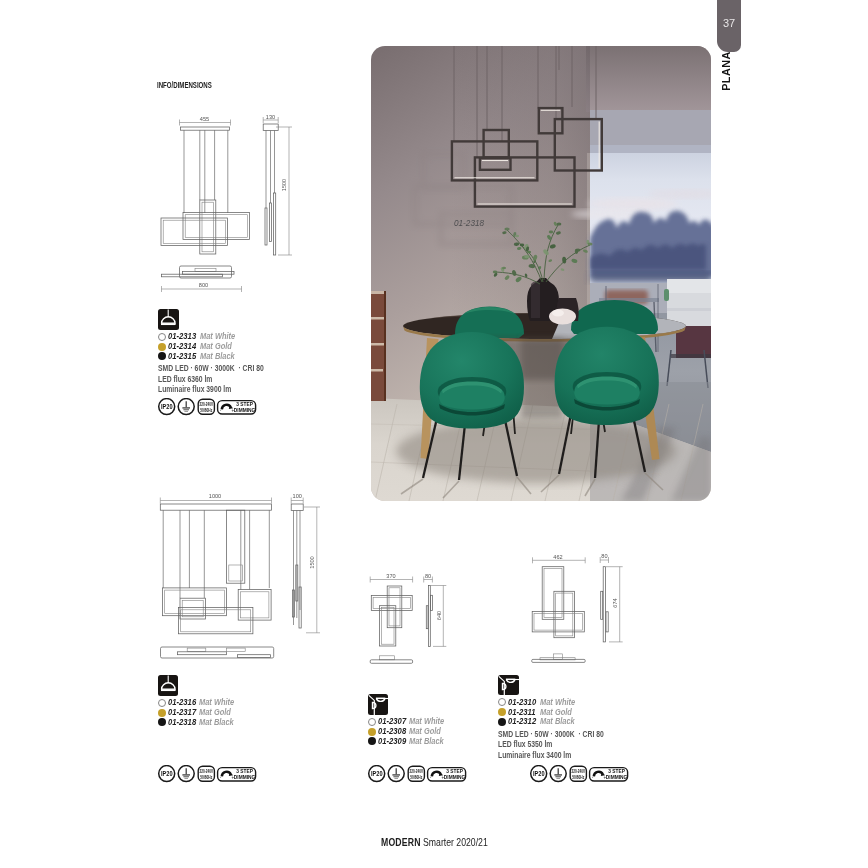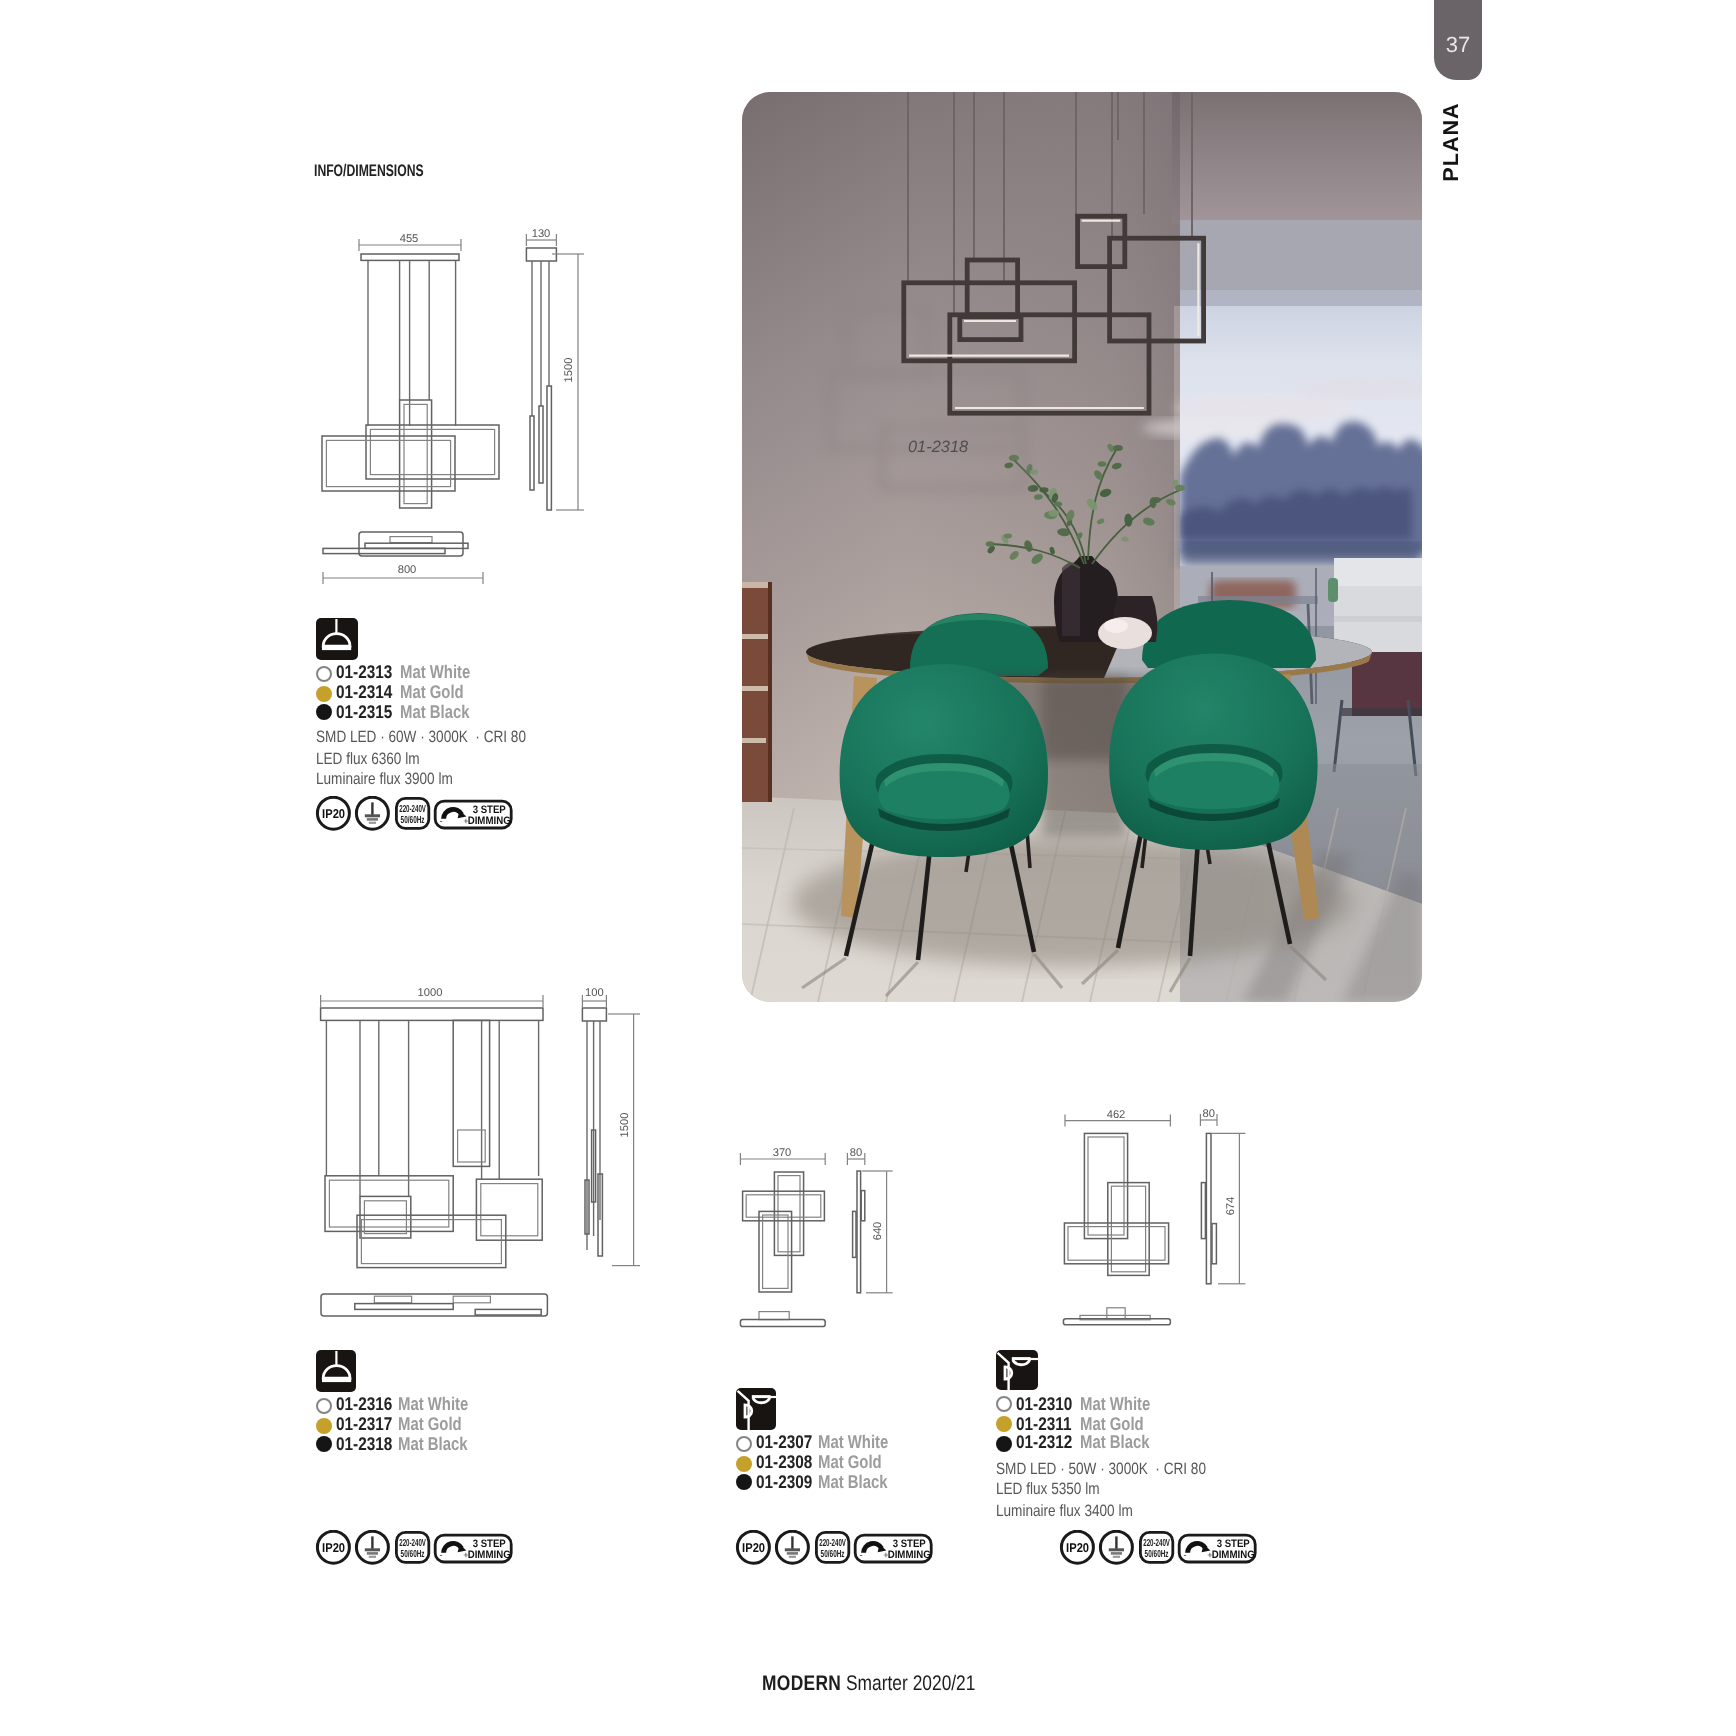--- a/index.html
+++ b/index.html
@@ -1,42 +1,42 @@
 <!DOCTYPE html>
 <html><head>
 <meta charset="utf-8">
 <style>
   * { margin:0; padding:0; box-sizing:border-box; -webkit-font-smoothing:antialiased; }
   html,body { width:868px; height:868px; background:#fff; font-family:"Liberation Sans", sans-serif; }
   .page { position:relative; width:868px; height:868px; overflow:hidden; }
   .abs { position:absolute; }
-  .tab { position:absolute; left:717px; top:0; width:24px; height:40px; background:#6a6367;
+  .tab { position:absolute; left:717px; top:0; width:24px; height:52px; background:#6a6367;
          border-radius:0 0 7px 11px; color:#e8e6e7; font-size:11px; text-align:center; line-height:46px; }
   .plana { position:absolute; left:719px; top:49px; width:14px; height:44px; }
   .plana span { position:absolute; left:50%; top:50%; transform:translate(-50%,-50%) rotate(-90deg);
          font-size:10.8px; font-weight:bold; color:#141414; letter-spacing:0.5px; white-space:nowrap; }
   .infodim { position:absolute; left:157px; top:80px; font-size:8.4px; font-weight:bold; color:#222;
              transform:scaleX(0.727); transform-origin:0 0; white-space:nowrap; }
   .footer { position:absolute; left:381px; top:836px; font-size:10.6px; color:#1d1d1d;
             transform:scaleX(0.82); transform-origin:0 0; white-space:nowrap; }
   .footer b { letter-spacing:0.2px; }
   
   .blk { position:absolute; width:200px; }
   .icon { width:20.5px; height:20.5px; background:#171412; border-radius:2.5px; position:relative; }
   .rows { margin-top:2.5px; }
-  .prow { height:9.9px; position:relative; font-size:9.2px; }
+  .prow { height:9.9px; position:relative; font-size:9.2px;font-style:italic; }
   .dot { position:absolute; left:0; top:0.7px; width:8px; height:8px; border-radius:50%; }
   .dot.w { background:#fff; border:1.2px solid #858585; }
   .dot.g { background:#c5a02a; }
   .dot.b { background:#151515; }
   .code { position:absolute; left:10.2px; top:-0.8px; font-weight:bold; color:#232323;
           transform:scaleX(0.835); transform-origin:0 0; }
   .fin  { position:absolute; left:41.5px; top:-0.8px; color:#9c9c9c; font-weight:bold;
           transform:scaleX(0.81); transform-origin:0 0; }
-  .spec { margin-top:2.6px; font-size:8.2px; color:#575757; line-height:10.45px; white-space:nowrap; }
+  .spec { margin-top:2.6px; font-size:8.2px; color:#575757; line-height:10.45px; white-space:nowrap;font-weight:bold; }
   .spec div { transform:scaleX(0.83); transform-origin:0 0; }
   .badges { position:absolute; height:17px; }
 </style>
 </head>
 <body>
 <div class="page">
 
   <div class="infodim">INFO/DIMENSIONS</div>
   <div class="tab">37</div>
   <div class="plana">

